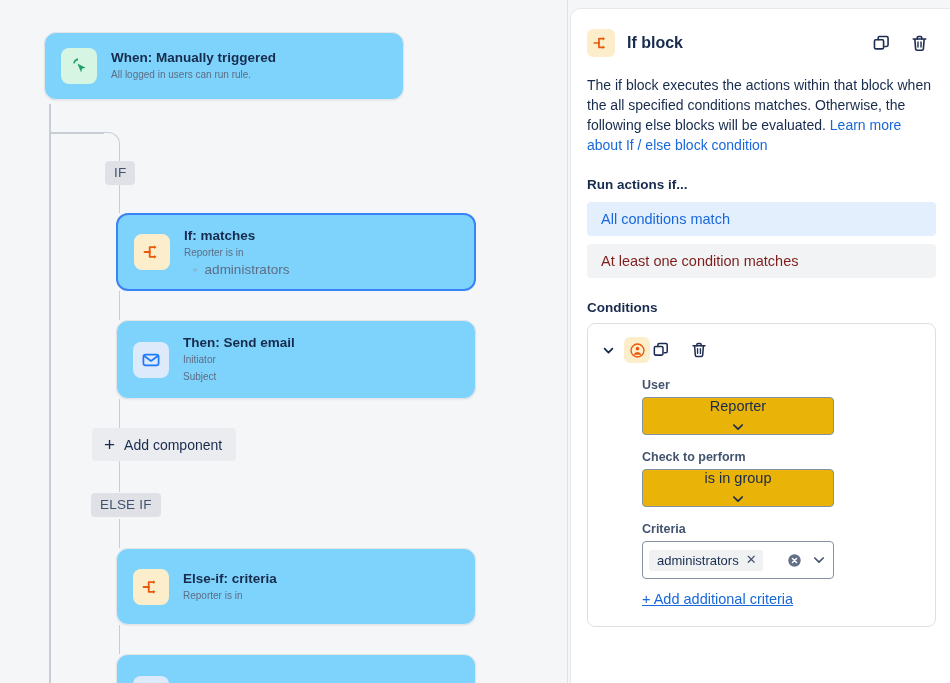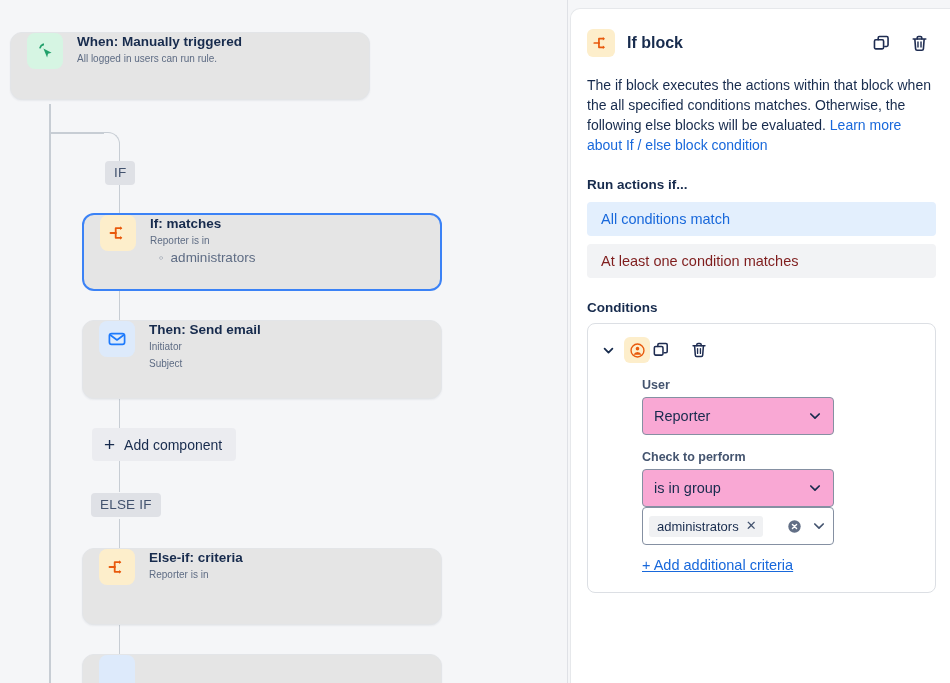--- a/index.html
+++ b/index.html
@@ -51,28 +51,29 @@
     padding: 4px 9px;
     line-height: 16px;
     letter-spacing: 0.2px;
   }
   .pill-if { left: 105px; top: 161px; }
   .pill-elseif { left: 91px; top: 493px; }
 
   
   .node {
     position: absolute;
-    background: #e5e5e5;
+    background: #7dd3fc;
     border: 1px solid #e3e5e8;
     border-radius: 12px;
     display: flex;
-    align-items: flex-start;
+    align-items: center;
     gap: 14px;
     padding: 0 16px;
     box-shadow: 0 1px 2px rgba(9,30,66,0.06);
+    margin-left: 34px;
   }
   .node-trigger { left: 10px; top: 32px; width: 360px; height: 68px; }
   .node-if      { left: 82px; top: 213px; width: 360px; height: 78px;
                   border: 2px solid #3b82f6; box-shadow: none; }
   .node-then1   { left: 82px; top: 320px; width: 360px; height: 79px; }
   .node-elseif  { left: 82px; top: 548px; width: 360px; height: 77px; }
   .node-then2   { left: 82px; top: 654px; width: 360px; height: 79px; }
 
   .node-icon {
     flex: 0 0 auto;
@@ -180,21 +181,21 @@
   .cond-title { font-size: 14.5px; color: #172b4d; margin-left: 11px; flex: 1 1 auto; }
 
   .field-group { padding-left: 42px; padding-right: 8px; margin-top: 14px; }
   .field-label { font-size: 12.5px; font-weight: bold; color: #44546f; margin-bottom: 5px; }
   .field-label.mt { margin-top: 15px; }
 
   .select-box {
     width: 192px; height: 38px;
     border: 1px solid #8590a2; border-radius: 4px;
     display: flex; align-items: center; padding: 0 11px;
-    background: #f9a8d4; cursor: pointer;
+    background: #eab308; cursor: pointer; flex-direction: column;
   }
   .select-value { flex: 1 1 auto; font-size: 14.5px; color: #172b4d; }
   .select-chevron { color: #172b4d; display: flex; align-items: center; }
 
   .multi-box {
     width: 192px; min-height: 38px;
     border: 1px solid #8590a2; border-radius: 4px;
     display: flex; align-items: center; padding: 0 7px 0 6px;
     background: #fff;
   }
@@ -400,20 +401,21 @@
           <div class="field-label mt">Check to perform</div>
           <div class="select-box">
             <span class="select-value">is in group</span>
             <span class="select-chevron">
               <svg width="14" height="14" viewBox="0 0 14 14" fill="none">
                 <path d="M2.8 5L7 9.2 11.2 5" stroke="#172b4d" stroke-width="1.7" stroke-linecap="round" stroke-linejoin="round" fill="none"></path>
               </svg>
             </span>
           </div>
 
+          <div class="field-label mt">Criteria</div>
           <div class="multi-box">
             <span class="chip">
               <span>administrators</span>
               <span class="chip-x">✕</span>
             </span>
             <span class="multi-actions">
               <span class="clear-icon">
                 <svg width="15" height="15" viewBox="0 0 16 16" fill="none">
                   <circle cx="8" cy="8" r="6.6" fill="#626f86"></circle>
                   <path d="M5.8 5.8l4.4 4.4M10.2 5.8l-4.4 4.4" stroke="#ffffff" stroke-width="1.5" stroke-linecap="round"></path>

